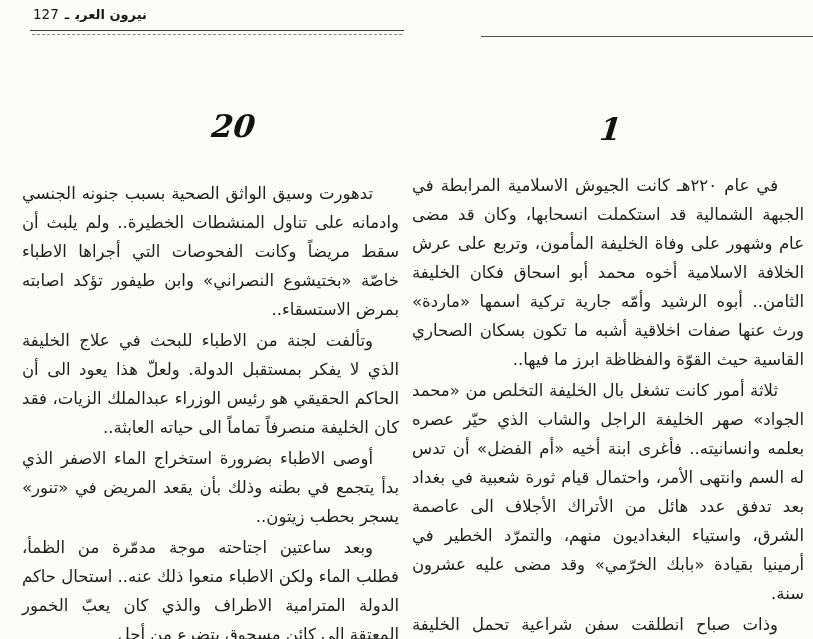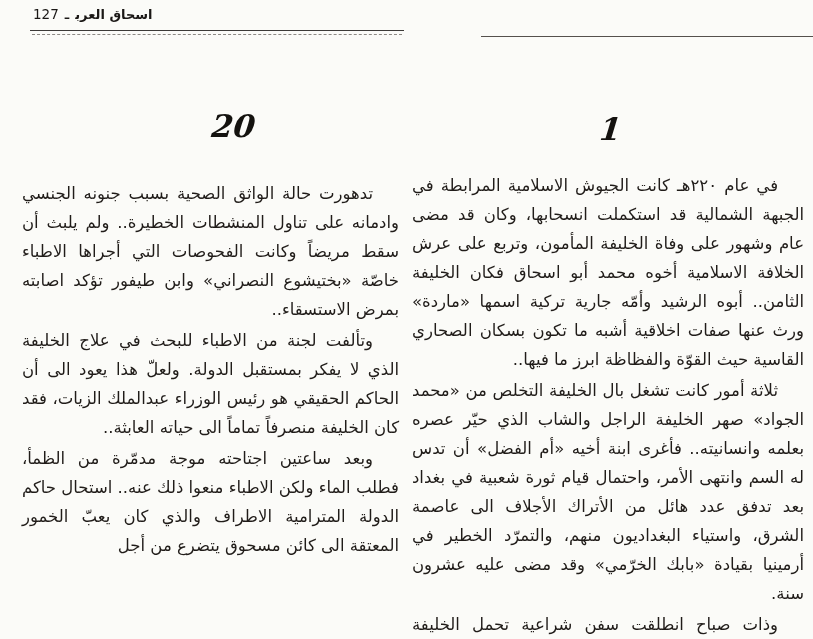--- a/index.html
+++ b/index.html
@@ -69,29 +69,30 @@
   .bodytext p { margin: 0 0 2px 0; text-indent: 26px; }
 </style>
 </head>
 <body>
 
 <div class="spread">
 
   <div class="page page-left">
 
     <div class="hdr hdr-left">
-      <span>اسحاق العرب</span><span>ـ</span><span class="pgnum">127</span>
+      <span>نيرون العرب</span><span>ـ</span><span class="pgnum">127</span>
     </div>
     <div class="rule2-left"></div>
 
     <div class="chapnum chapnum-left">20</div>
 
     <div class="bodytext bodytext-left">
-      <p>تدهورت حالة الواثق الصحية بسبب جنونه الجنسي وادمانه على تناول المنشطات الخطيرة.. ولم يلبث أن سقط مريضاً وكانت الفحوصات التي أجراها الاطباء خاصّة «بختيشوع النصراني» وابن طيفور تؤكد اصابته بمرض الاستسقاء..</p>
+      <p>تدهورت وسيق الواثق الصحية بسبب جنونه الجنسي وادمانه على تناول المنشطات الخطيرة.. ولم يلبث أن سقط مريضاً وكانت الفحوصات التي أجراها الاطباء خاصّة «بختيشوع النصراني» وابن طيفور تؤكد اصابته بمرض الاستسقاء..</p>
       <p>وتألفت لجنة من الاطباء للبحث في علاج الخليفة الذي لا يفكر بمستقبل الدولة. ولعلّ هذا يعود الى أن الحاكم الحقيقي هو رئيس الوزراء عبدالملك الزيات، فقد كان الخليفة منصرفاً تماماً الى حياته العابثة..</p>
+      <p>أوصى الاطباء بضرورة استخراج الماء الاصفر الذي بدأ يتجمع في بطنه وذلك بأن يقعد المريض في «تنور» يسجر بحطب زيتون..</p>
       <p>وبعد ساعتين اجتاحته موجة مدمّرة من الظمأ، فطلب الماء ولكن الاطباء منعوا ذلك عنه.. استحال حاكم الدولة المترامية الاطراف والذي كان يعبّ الخمور المعتقة الى كائن مسحوق يتضرع من أجل</p>
     </div>
   </div>
 
   <div class="page page-right">
 
     <div class="rule2-right"></div>
 
     <div class="chapnum chapnum-right">1</div>
 

